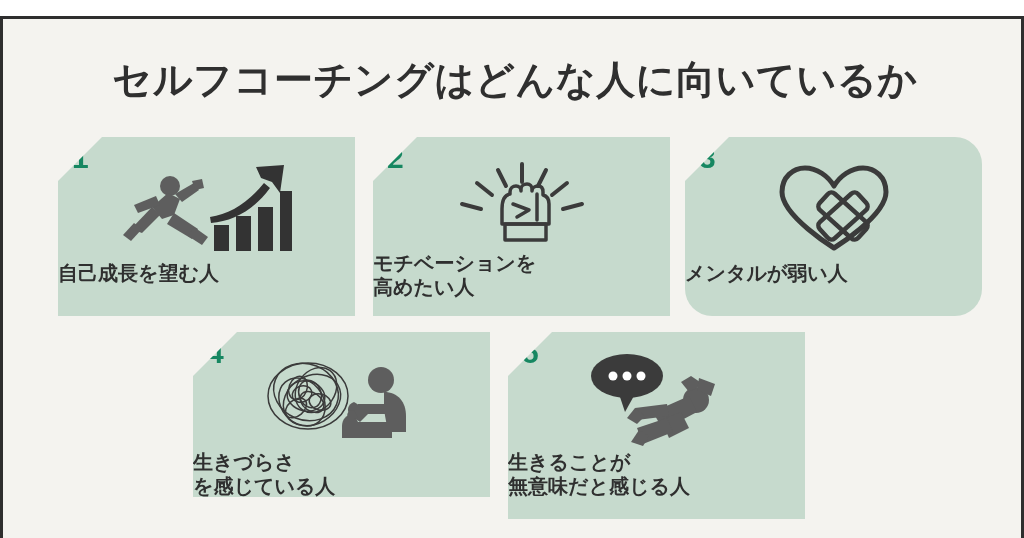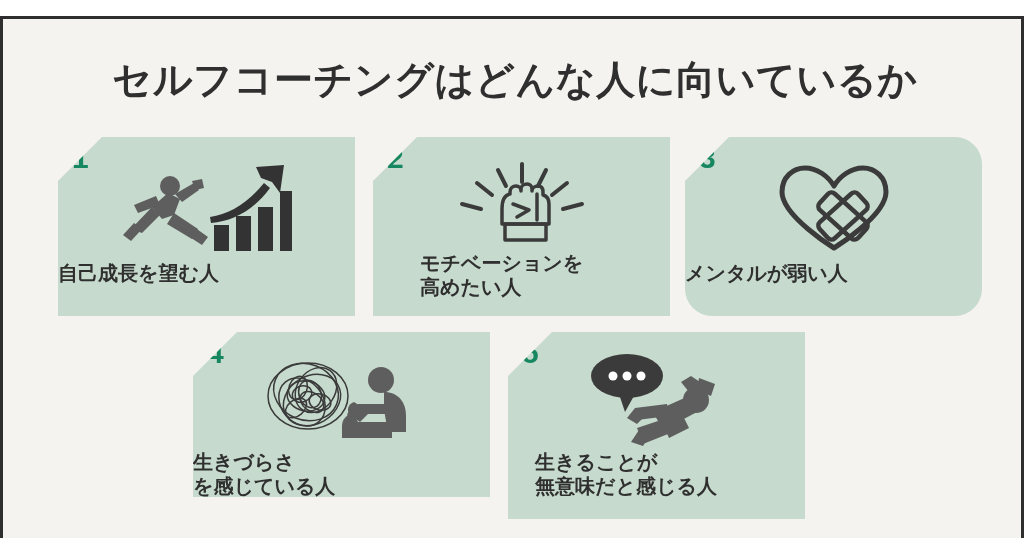--- a/index.html
+++ b/index.html
@@ -81,24 +81,24 @@
   #card-2 { left: 370px; top: 118px; width: 297px; height: 179px; }
   #card-3 { left: 682px; top: 118px; width: 297px; height: 179px; border-radius: 27px; }
   
   #card-4 { left: 190px; top: 313px; width: 297px; height: 165px; }
   #card-5 { left: 505px; top: 313px; width: 297px; height: 187px; }
 
   #card-1 .card-icon, #card-2 .card-icon, #card-3 .card-icon { top: 26px; height: 90px; }
   #card-4 .card-icon, #card-5 .card-icon { top: 20px; height: 96px; }
 
   #card-1 .card-label { top: 124px; }
-  #card-2 .card-label { top: 114px; padding-left: 47px; }
+  #card-2 .card-label { top: 114px; }
   #card-3 .card-label { top: 124px; }
   #card-4 .card-label { top: 118px; }
-  #card-5 .card-label { top: 118px; padding-left: 27px; }
+  #card-5 .card-label { top: 118px; }
 </style>
 </head>
 <body>
 
 <div id="poster">
 
   <div id="page-title">セルフコーチングはどんな人に向いているか</div>
 
   <div class="card" id="card-1">
     <span class="card-num">1</span>

